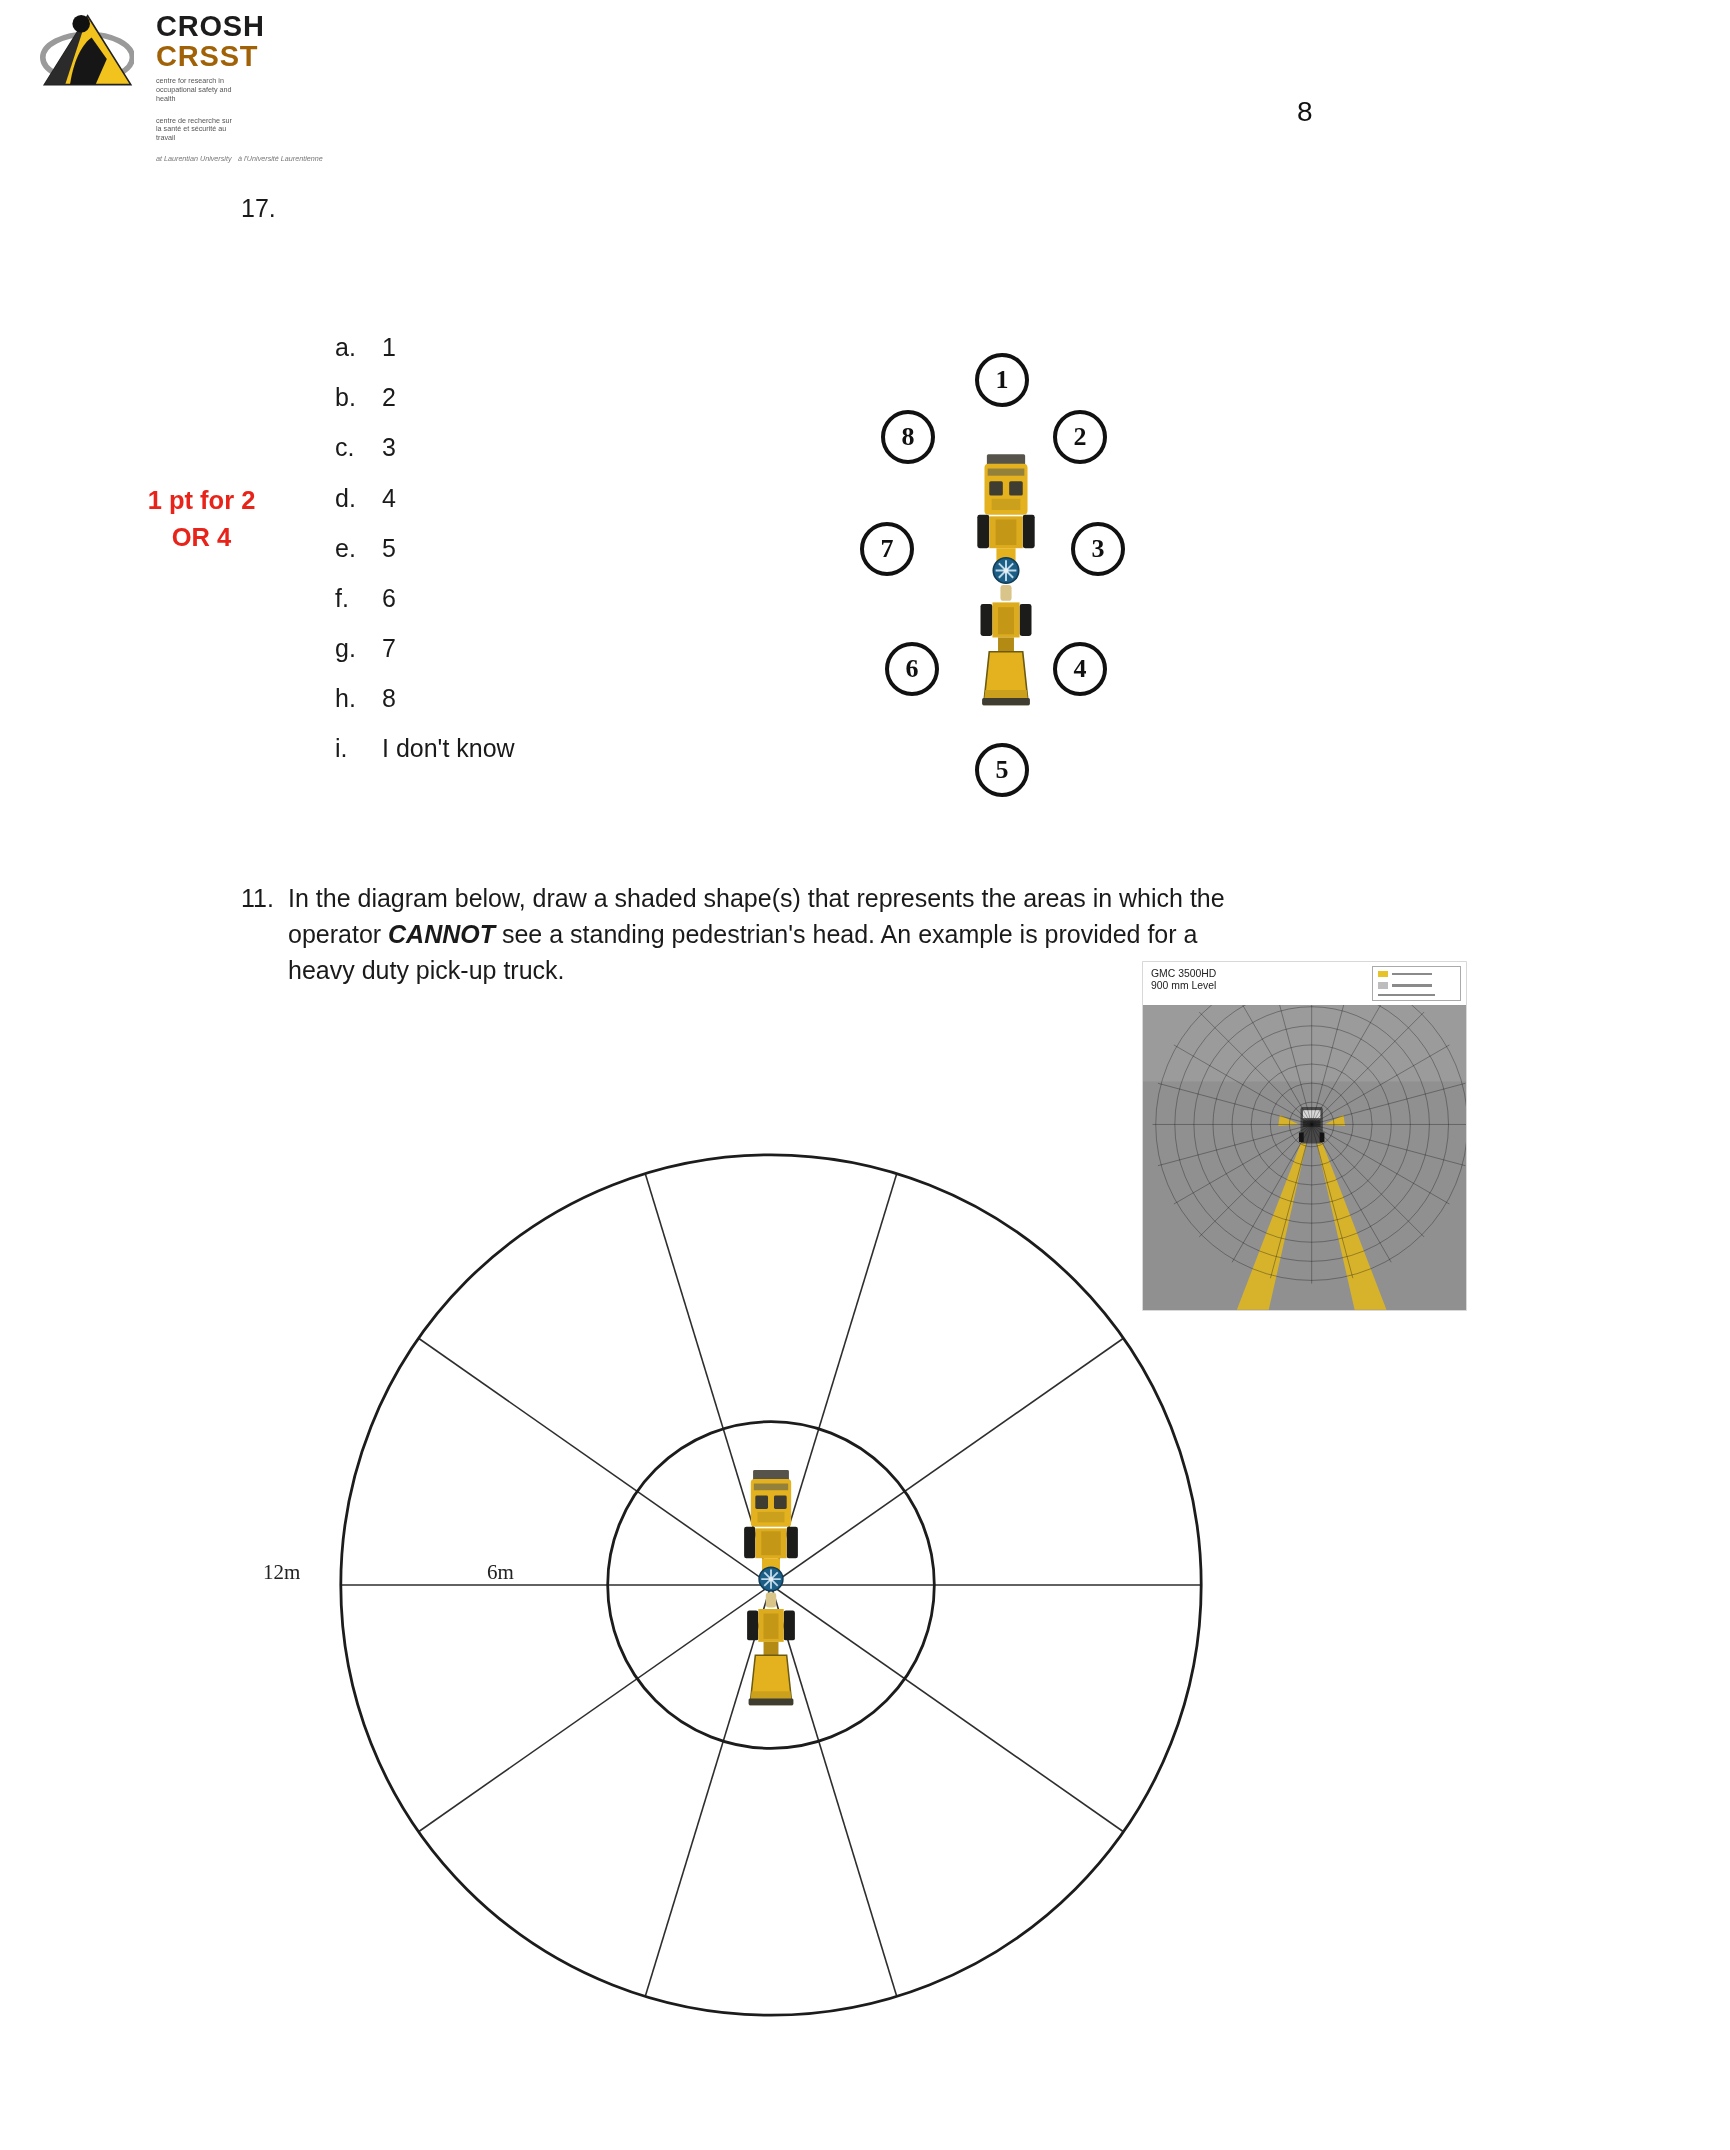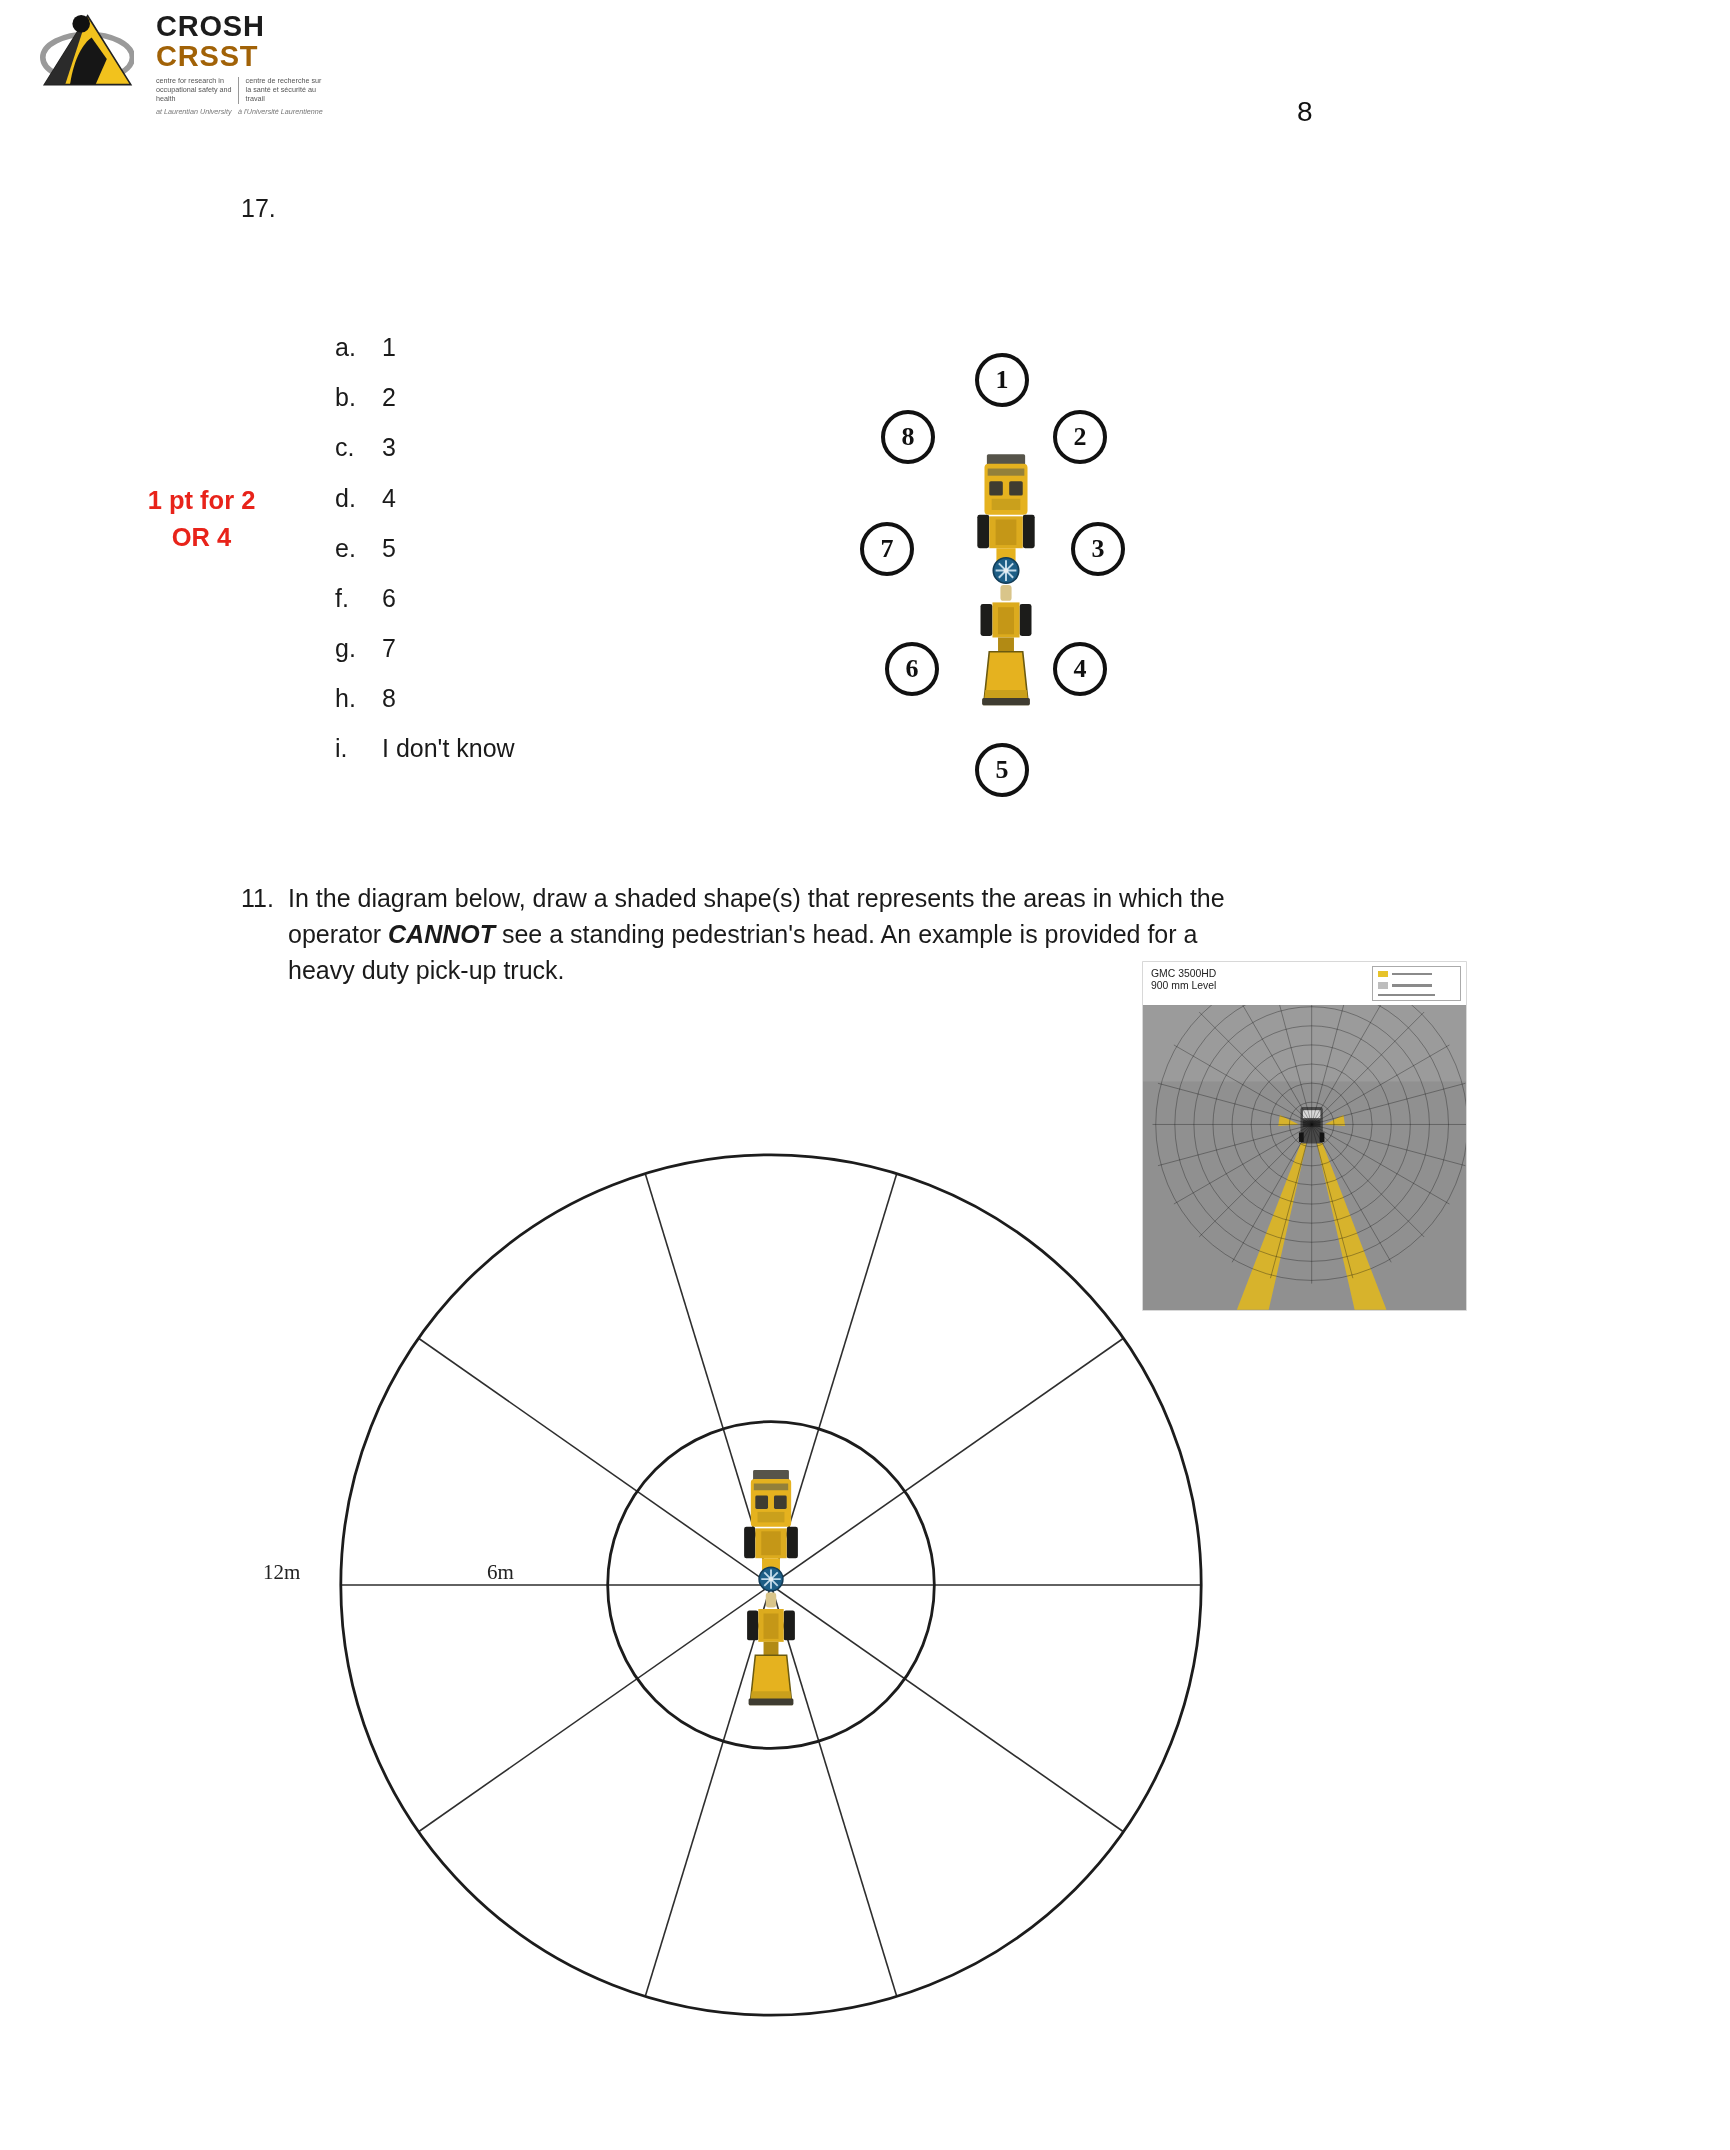--- a/index.html
+++ b/index.html
@@ -5,24 +5,24 @@
   * { margin:0; padding:0; box-sizing:border-box; }
   html,body { background:#ffffff; }
   body { font-family:"Liberation Sans", sans-serif; color:#1a1a1a; }
   .page { position:relative; width:1730px; height:2151px; background:#fff; overflow:hidden; }
   .abs { position:absolute; }
 
   
   .logo { display:flex; gap:22px; align-items:flex-start; }
   .logo-name1 { font-size:29px; font-weight:bold; color:#1c1c1c; letter-spacing:0.8px; line-height:30px; }
   .logo-name2 { font-size:29px; font-weight:bold; color:#a16207; letter-spacing:0.8px; line-height:30px; }
-  .logo-tags { display:flex; gap:6.4px; margin-top:6.4px; font-size:7.2px; color:#555; line-height:8.8px; }
+  .logo-tags { display:flex; gap:6.4px; margin-top:6.4px; font-size:7.2px; color:#555; line-height:8.8px;flex-direction:column; }
   .logo-tags .col { width:76px; }
   .logo-div { width:0.8px; background:#999; }
-  .logo-sub { display:flex; gap:6.4px; margin-top:4px; font-size:7.2px; font-style:italic; color:#777; line-height:8.8px; }
+  .logo-sub { display:flex; gap:6.4px; margin-top:12px; font-size:7.2px; font-style:italic; color:#777; line-height:8.8px; }
   .page-number { font-size:28px; color:#111; }
 
   
   .q-num { font-size:25px; line-height:36px; }
   .q-text { font-size:25px; line-height:36px; }
   .q-bold { font-weight:bold; font-style:italic; }
 
   
   .score-item { position:absolute; width:215px; text-align:center; color:#e8231a; font-weight:bold; font-size:25.5px; line-height:37px; }
 

